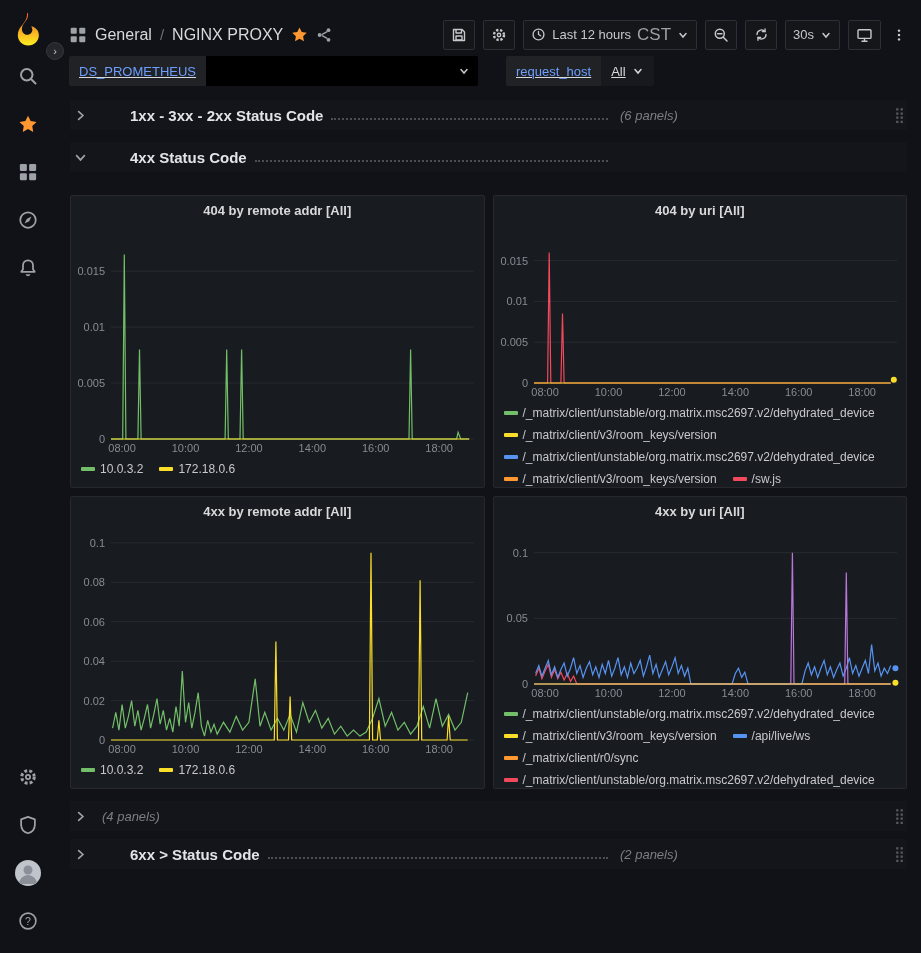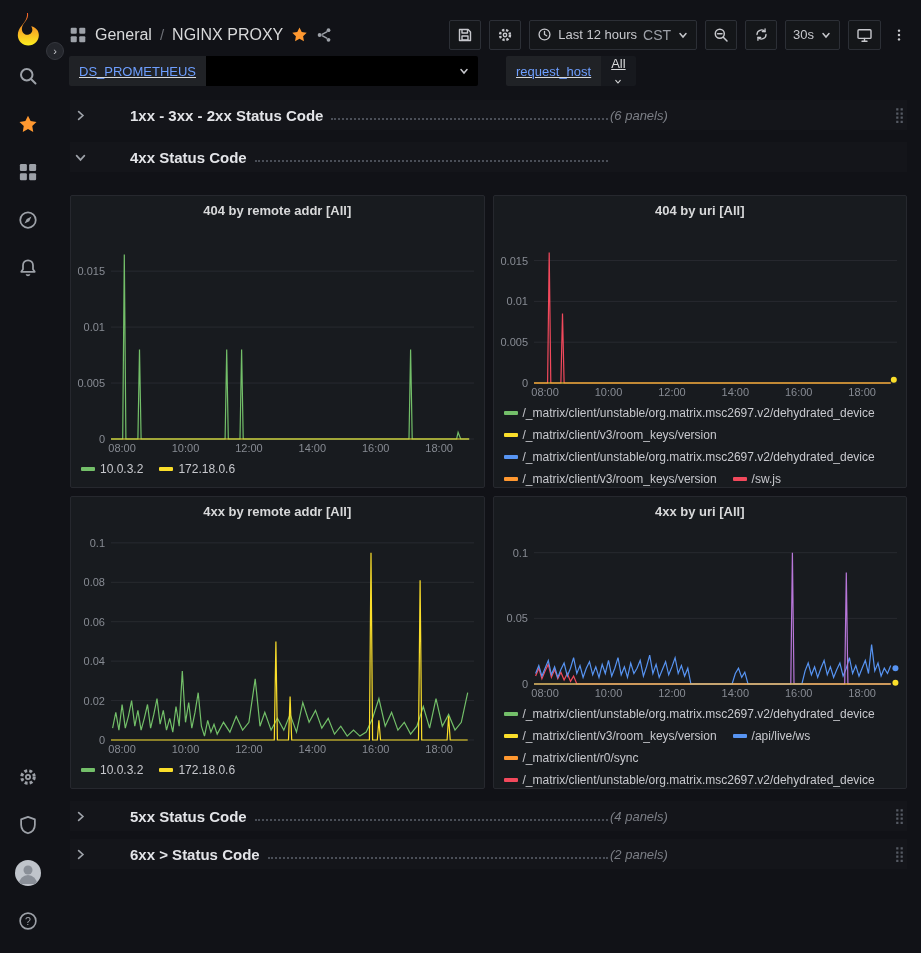--- a/index.html
+++ b/index.html
@@ -29,46 +29,46 @@
   .tb-left { display:flex; align-items:center; gap:8px; color:#d8d9da; }
   .crumb-text { font-size:16px; cursor:pointer; }
   .crumb-sep { color:#6e7077; font-size:15px; }
   .tb-right { display:flex; align-items:center; gap:8px; }
   .hbtn {
     height:30px; min-width:32px; padding:0 7px; display:flex; align-items:center; justify-content:center; gap:6px;
     background:#141619; border:1px solid #2c2f36; border-radius:2px; color:#c7c8cd; font-size:13px; cursor:pointer;
     white-space:nowrap;
   }
   .hbtn.noborder { border:none; background:transparent; min-width:20px; padding:0 2px; }
-  .tz { font-size:14px; color:#9da1a8; }
+  .tz { font-size:17px; color:#9da1a8; }
 
   
   .varbar { height:38px; display:flex; align-items:center; gap:28px; padding:0 14px;text-decoration:underline; }
   .var-group { display:flex; align-items:center; height:30px; }
   .var-label {
     background:#202226; color:#6E9FFF; font-size:13px; padding:0 10px; height:30px;
     display:flex; align-items:center; border-radius:2px 0 0 2px; cursor:pointer; white-space:nowrap;
   }
   .var-black {
     width:272px; height:30px; background:#000; display:flex; align-items:center; justify-content:flex-end;
     padding-right:8px; border-radius:0 2px 2px 0; color:#c7c8cd; cursor:pointer;
   }
   .var-value {
     background:#17191e; color:#d8d9da; font-size:13px; padding:0 10px; height:30px; gap:6px;
-    display:flex; align-items:center; border-radius:0 2px 2px 0; cursor:pointer;flex-direction:column;
+    display:flex; align-items:center; border-radius:0 2px 2px 0; cursor:pointer;
   }
 
   
   .content { flex:1; padding:4px 14px 0 15px; overflow:hidden; }
   .row-head { display:flex; align-items:center; height:30px; margin-top:6px; cursor:pointer; background:rgba(255,255,255,0.015); }
   .row-chev { width:20px; display:flex; justify-content:center; color:#9da1a8; }
   .row-lead { display:flex; align-items:center; width:478px; min-width:0;margin-left:40px; }
   .row-title { font-weight:700; font-size:15px; color:#e3e4e8; white-space:nowrap; }
   .dots { flex:1; margin-left:8px; height:9px; border-bottom:2px dotted #4a4e57; }
-  .row-count { margin-left:2px; font-size:13px; font-style:italic; color:#7b7e85; white-space:nowrap; }
+  .row-count { margin-left:12px; font-size:13px; font-style:italic; color:#7b7e85; white-space:nowrap; }
   .row-handle { margin-left:auto; color:#565a63; font-size:15px; cursor:grab; padding-right:2px; }
 
   
   .grid { display:grid; grid-template-columns:1fr 1fr; gap:8px; margin:23px 0 12px; }
   .panel {
     background:#181B1F; border:1px solid #26282E; border-radius:2px; height:293px;
     display:flex; flex-direction:column; overflow:hidden;
   }
   .panel-title {
     height:28px; flex:0 0 28px; display:flex; align-items:center; justify-content:center;
@@ -463,24 +463,20 @@
             </div>
         </section>
       </div>
 
       <div class="row-head">
         <span class="row-chev">
           <svg class="icon" width="13" height="13" viewBox="0 0 14 14" fill="none" stroke="currentColor" stroke-width="1.8" stroke-linecap="round">
               <path d="M5 2.8 9.6 7 5 11.2"></path>
             </svg>
         </span>
-        <div class="row-lead">
-          <span class="row-title">5xx Status Code</span>
-          <span class="dots"></span>
-        </div>
         <span class="row-count">(4 panels)</span>
         <span class="row-handle">⣿</span>
       </div>
 
       <div class="row-head" style="margin-top:8px">
         <span class="row-chev">
           <svg class="icon" width="13" height="13" viewBox="0 0 14 14" fill="none" stroke="currentColor" stroke-width="1.8" stroke-linecap="round">
               <path d="M5 2.8 9.6 7 5 11.2"></path>
             </svg>
         </span>

